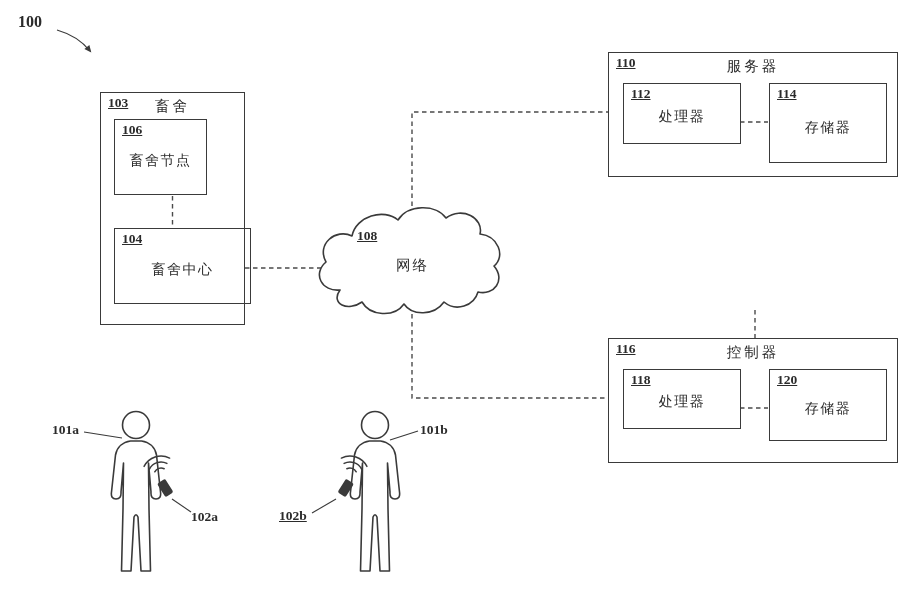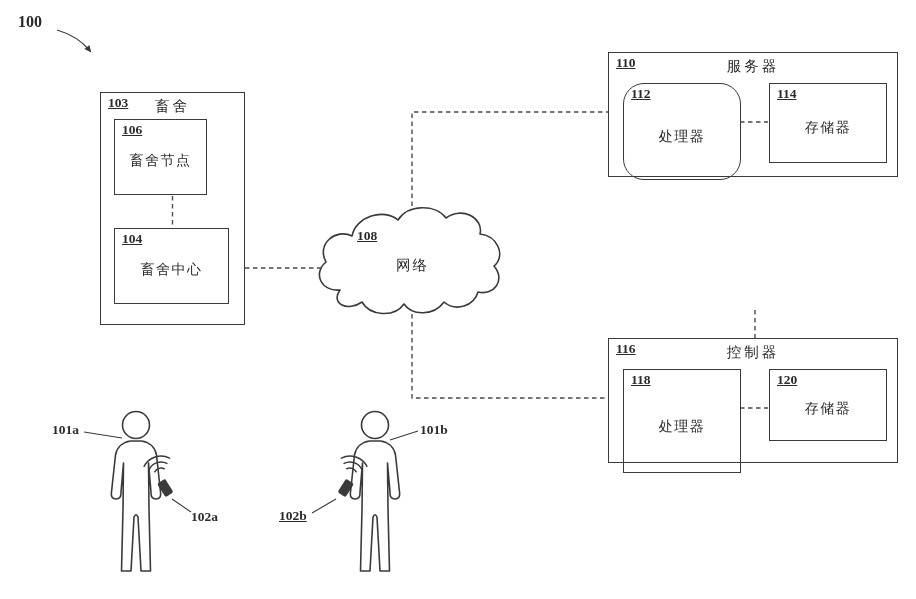--- a/index.html
+++ b/index.html
@@ -110,44 +110,44 @@
     </g>
   </svg>
 
   <div class="box" style="left:100px; top:92px; width:145px; height:233px;">
     <span class="ref">103</span>
     <span class="btitle">畜舍</span>
     <div class="box" style="left:13px; top:26px; width:93px; height:76px;">
       <span class="ref">106</span>
       <div class="lbl">畜舍节点</div>
     </div>
-    <div class="box" style="left:13px; top:135px; width:115px; height:76px;">
+    <div class="box" style="left:13px; top:135px; width:137px; height:76px;">
       <span class="ref">104</span>
       <div class="lbl">畜舍中心</div>
     </div>
   </div>
 
   <div class="box" style="left:608px; top:52px; width:290px; height:125px;">
     <span class="ref">110</span>
     <span class="btitle">服务器</span>
-    <div class="box" style="left:14px; top:30px; width:118px; height:97px;border-radius:21px;">
+    <div class="box" style="left:14px; top:30px; width:118px; height:61px;">
       <span class="ref">112</span>
       <div class="lbl">处理器</div>
     </div>
     <div class="box" style="left:160px; top:30px; width:118px; height:80px;">
       <span class="ref">114</span>
       <div class="lbl">存储器</div>
     </div>
   </div>
 
 
   <div class="box" style="left:608px; top:338px; width:290px; height:125px;">
     <span class="ref">116</span>
     <span class="btitle">控制器</span>
-    <div class="box" style="left:14px; top:30px; width:118px; height:104px;">
+    <div class="box" style="left:14px; top:30px; width:118px; height:60px;">
       <span class="ref">118</span>
       <div class="lbl">处理器</div>
     </div>
     <div class="box" style="left:160px; top:30px; width:118px; height:72px;">
       <span class="ref">120</span>
       <div class="lbl">存储器</div>
     </div>
   </div>
 
   <div class="tag big" style="left:18px; top:13px;">100</div>

